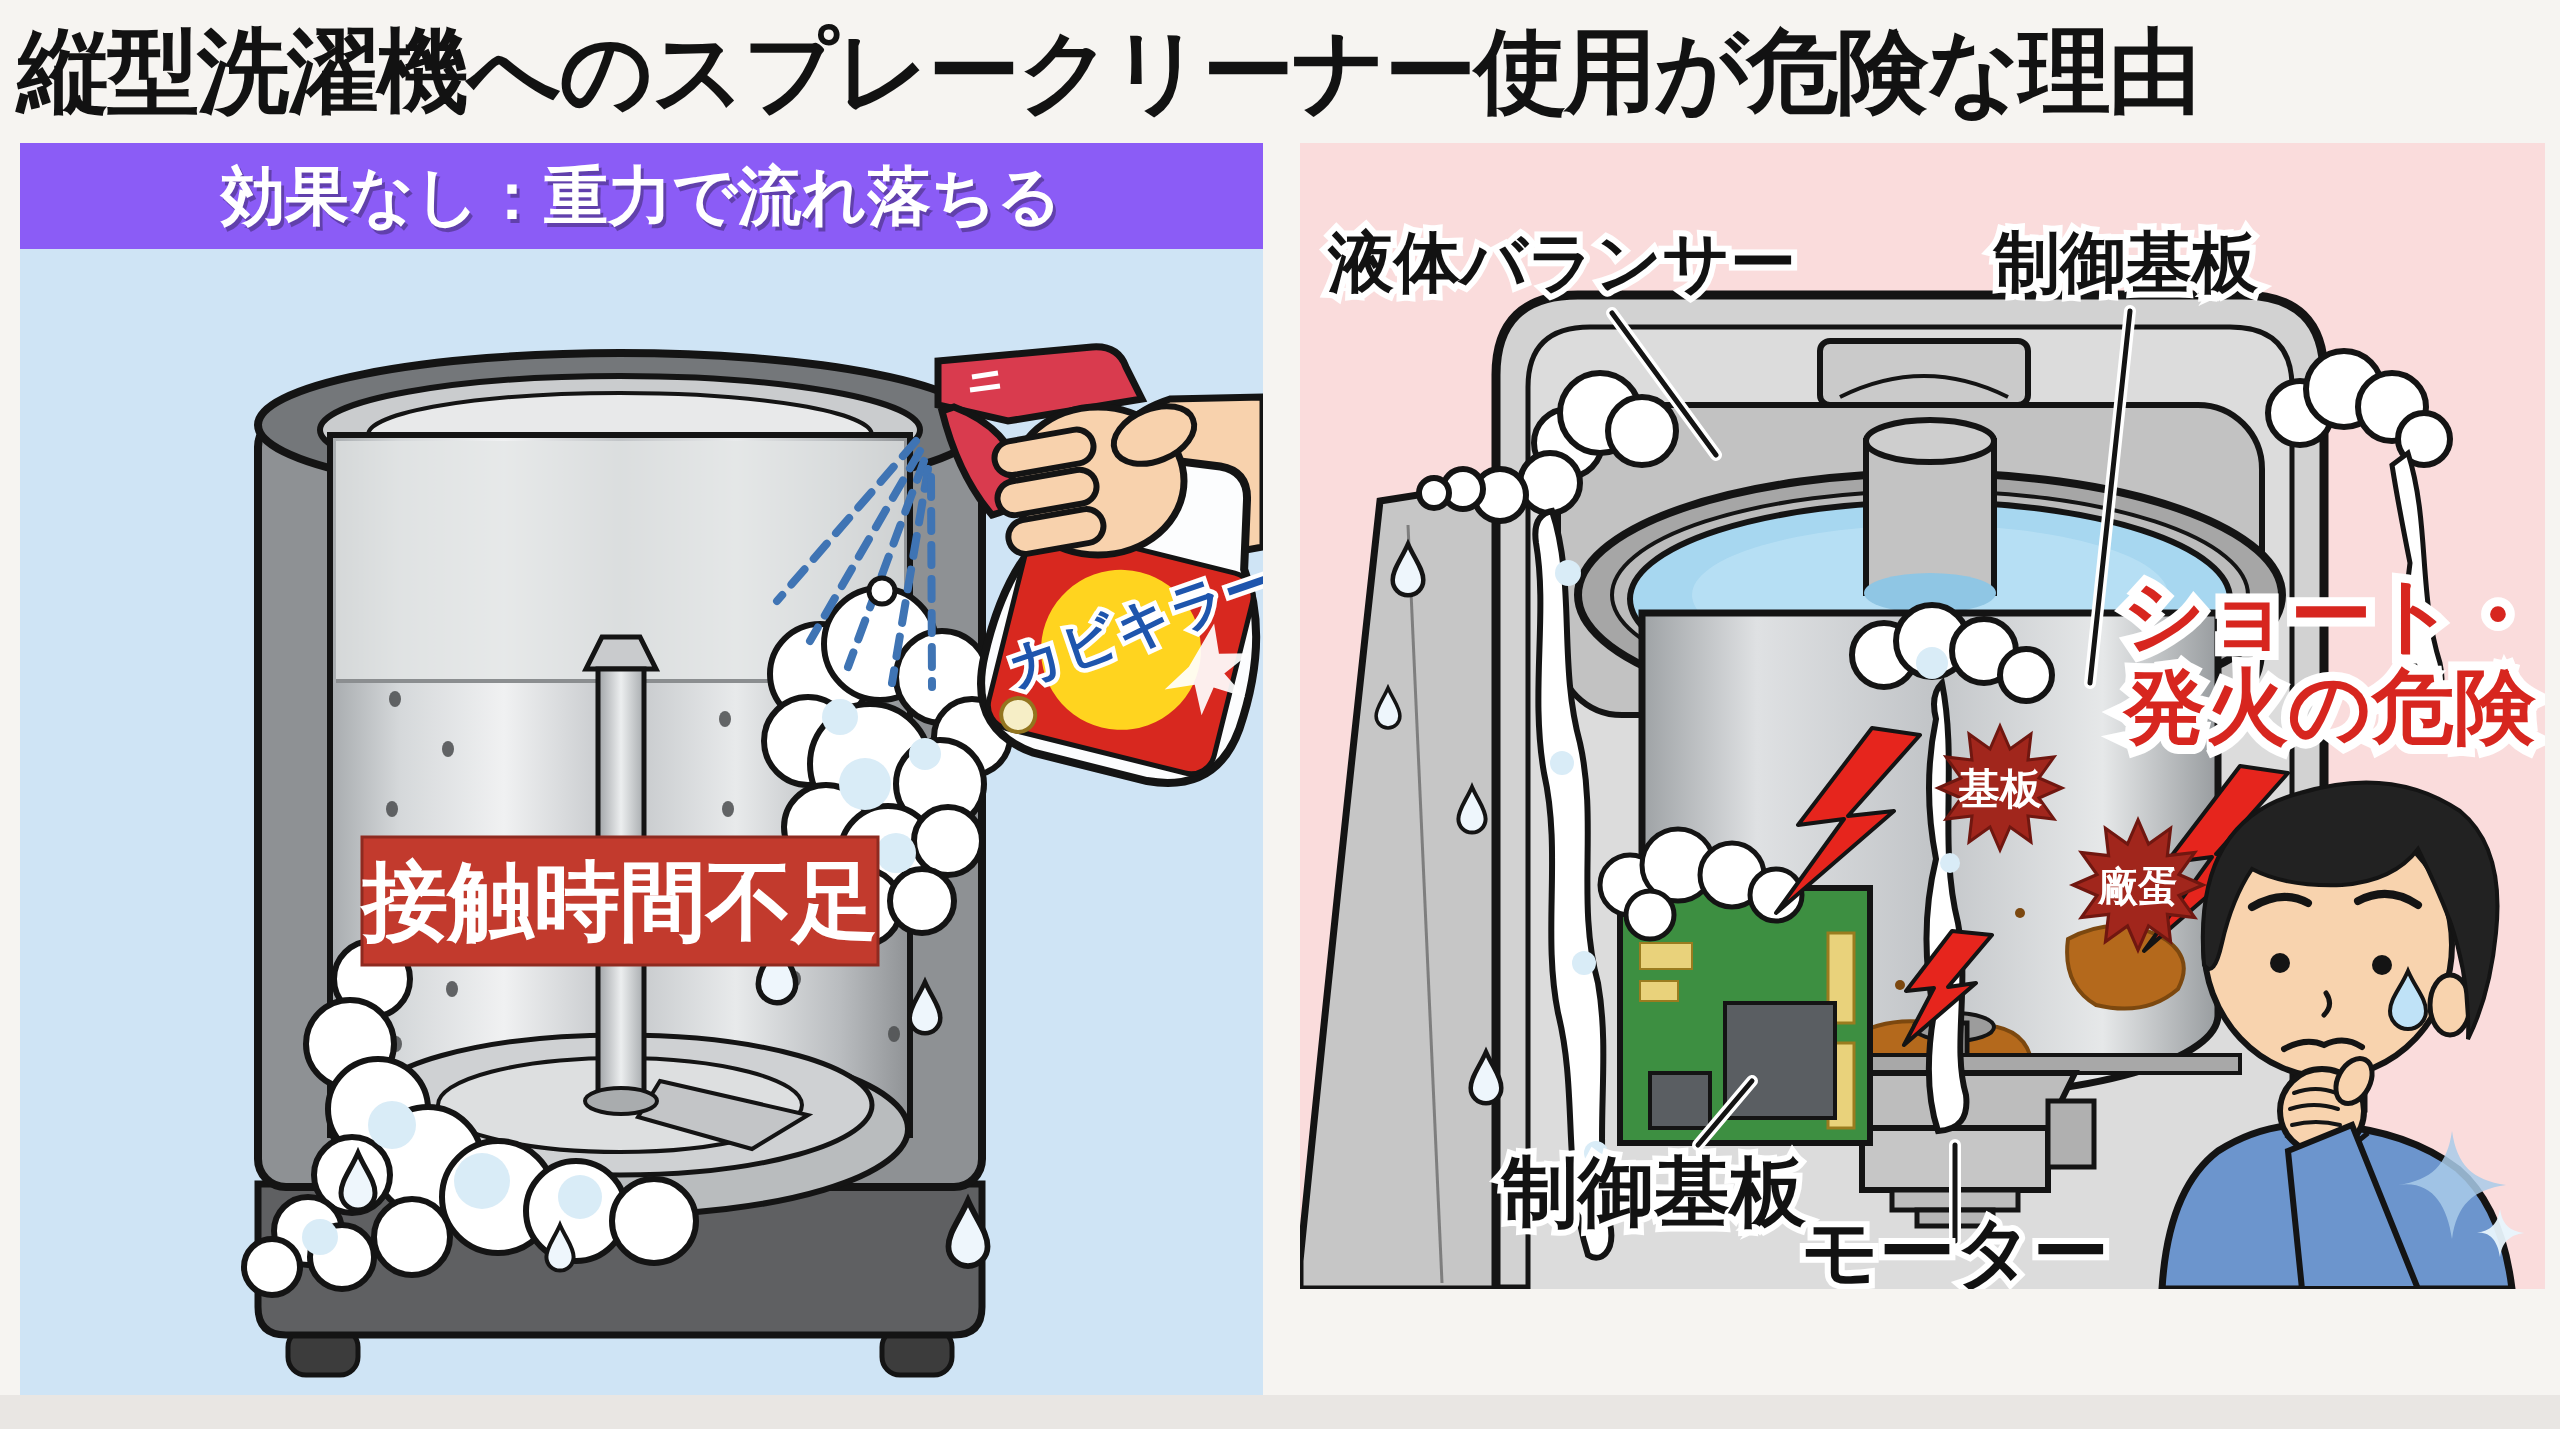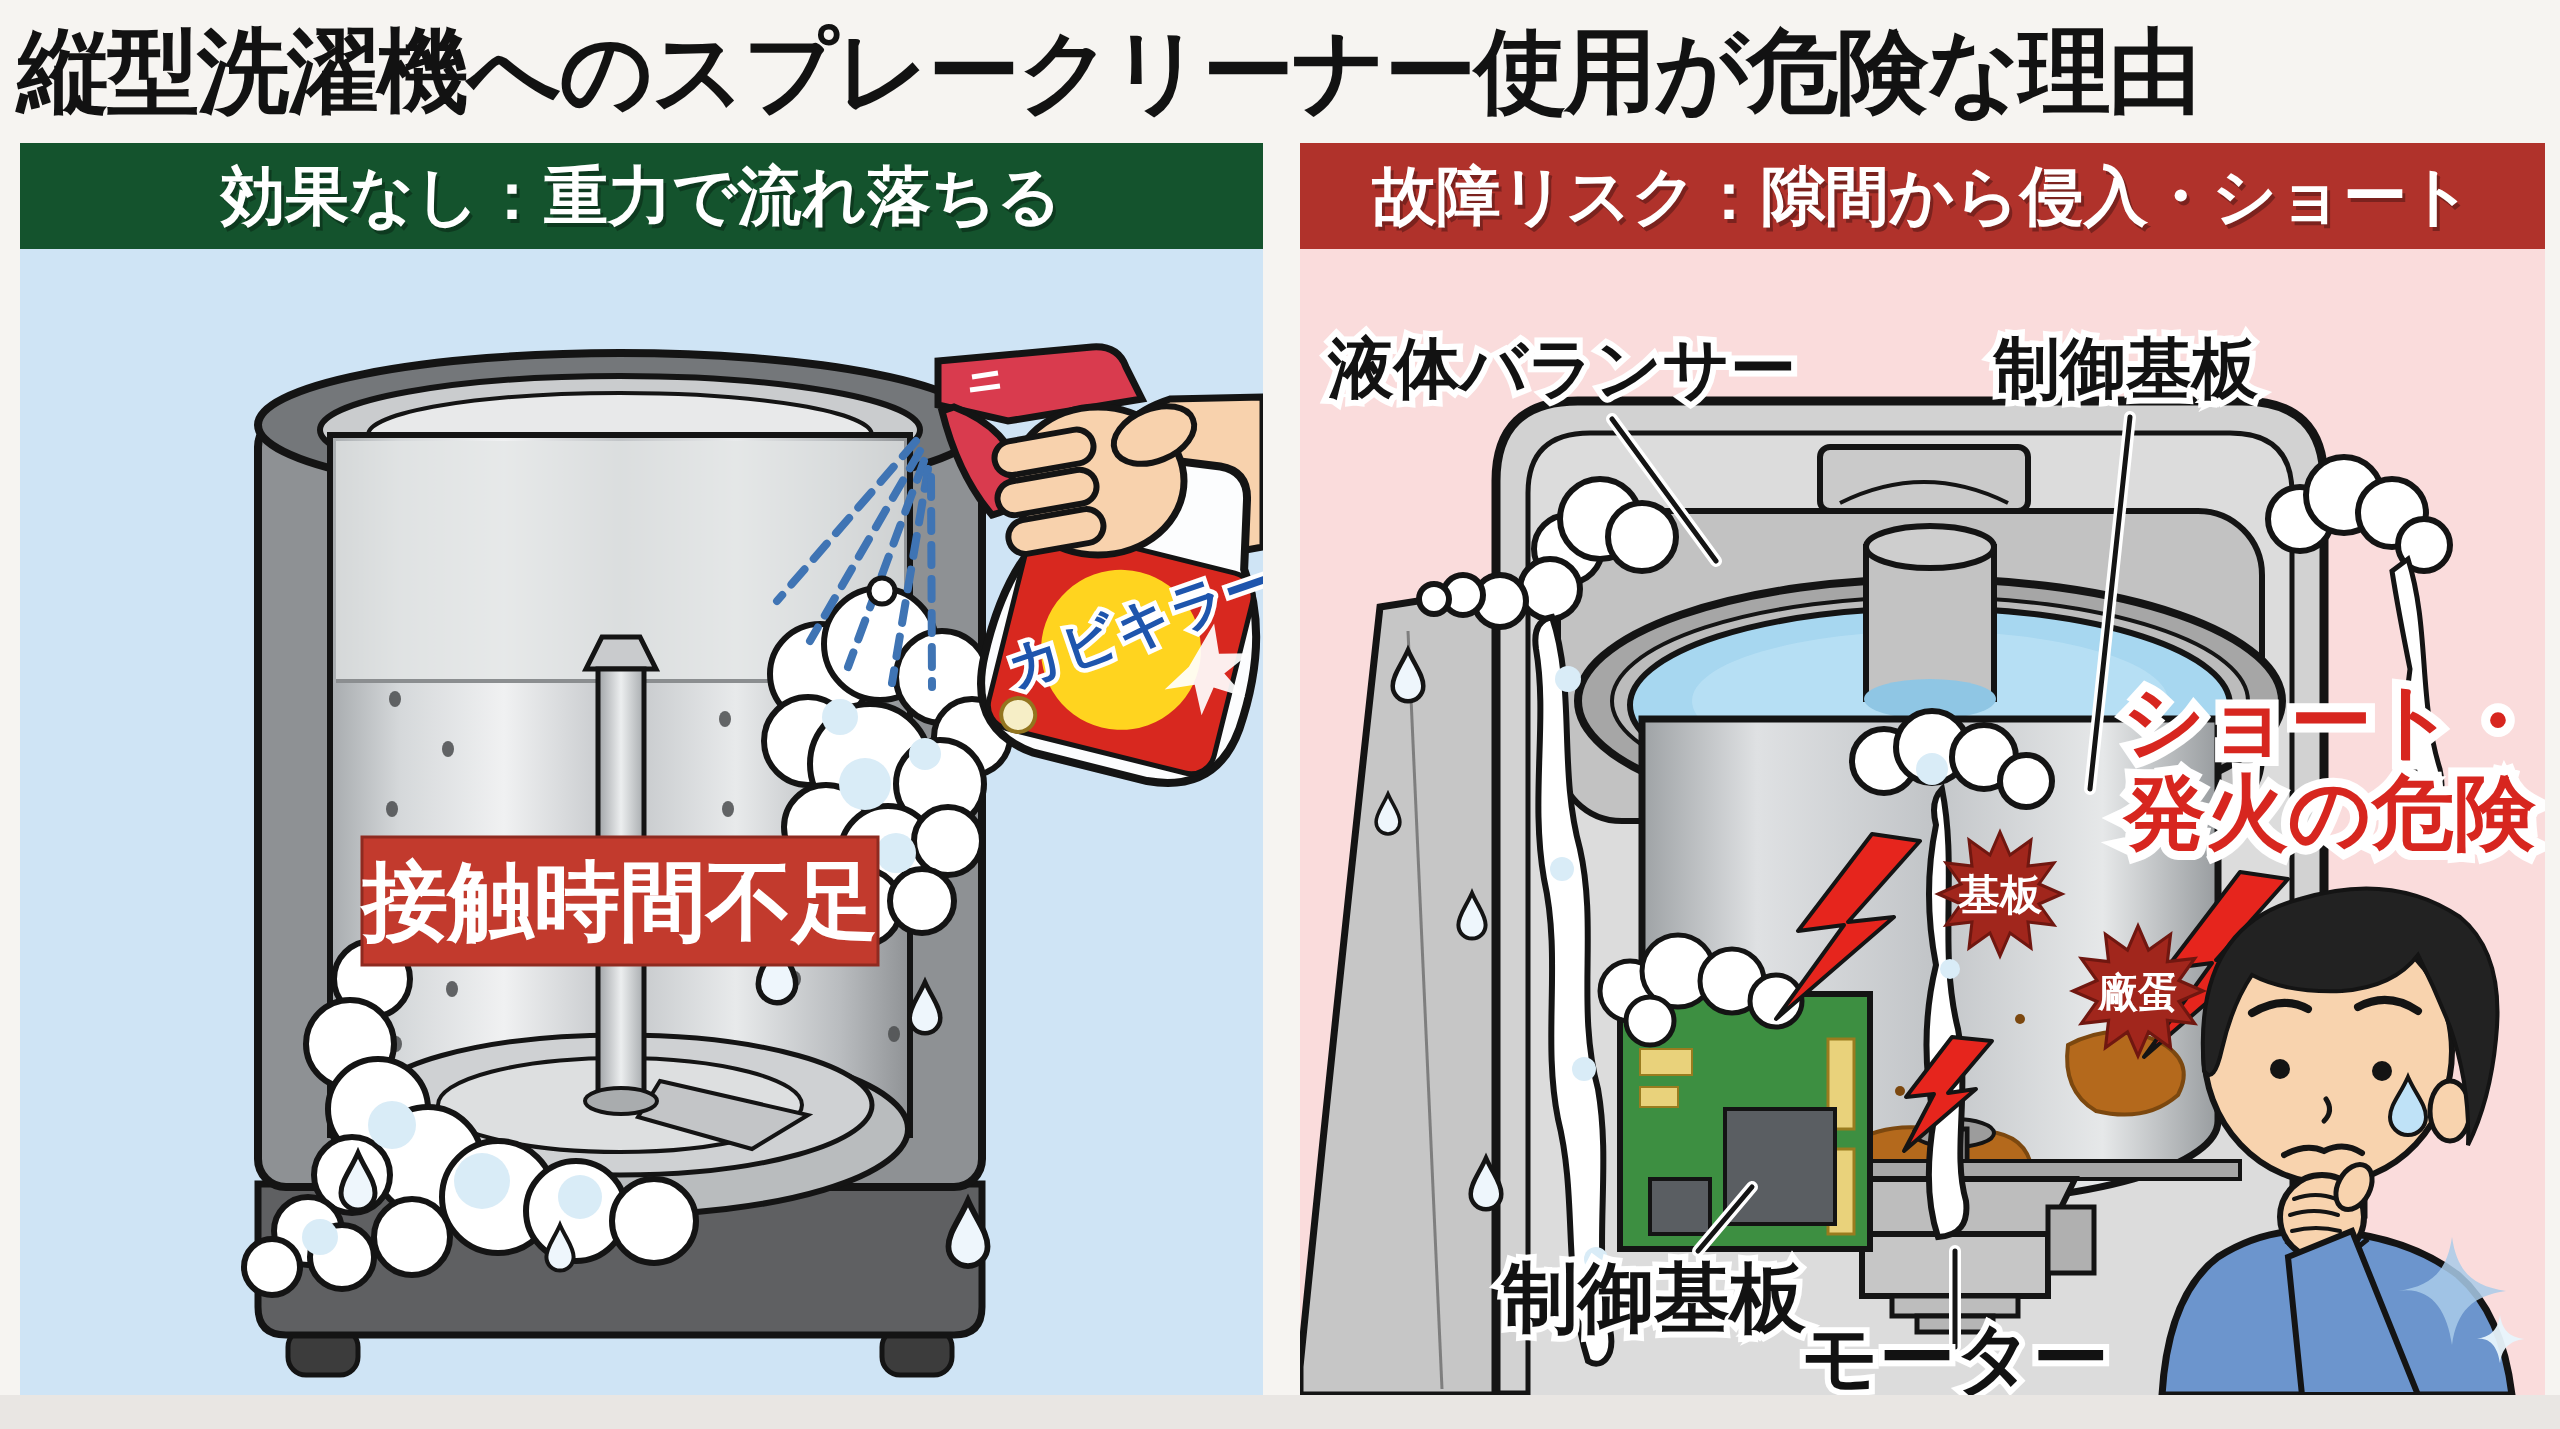--- a/index.html
+++ b/index.html
@@ -4,21 +4,21 @@
 <style>
   html,body{margin:0;padding:0;}
   body{width:2560px;height:1429px;background:#f6f4f1;font-family:"Liberation Sans","DejaVu Sans",sans-serif;overflow:hidden;position:relative;}
   .page-title{position:absolute;left:0;top:6px;width:2216px;height:132px;display:flex;align-items:center;justify-content:center;
     font-size:92px;font-weight:bold;color:#121212;letter-spacing:-2px;}
   .panel{position:absolute;top:143px;height:1252px;}
   .panel-left{left:20px;width:1243px;}
   .panel-right{left:1300px;width:1245px;}
   .panel-header{height:106px;display:flex;align-items:center;justify-content:center;
     font-size:64px;font-weight:bold;color:#ffffff;text-shadow:3px 4px 0 rgba(0,0,0,0.30);}
-  .panel-header.blue{background:#14532d;}
+  .panel-header.blue{background:#8b5cf6;}
   .panel-header.red{background:#b0322b;}
   .panel-body{height:1146px;position:relative;}
   .panel-body.blue{background:#cfe4f5;}
   .panel-body.pink{background:#fadcdc;}
   .panel-body svg{display:block;width:100%;height:100%;}
   .bottom-strip{position:absolute;left:0;top:1395px;width:2560px;height:34px;background:#e9e6e3;}
   text{font-family:"Liberation Sans","DejaVu Sans",sans-serif;font-weight:bold;}
 </style>
 </head>
 <body>
@@ -178,21 +178,20 @@
         <rect x="974" y="226" width="100" height="34" rx="17" fill="#f8d2ad" stroke="#141414" stroke-width="6"></rect>
         <rect x="978" y="266" width="96" height="34" rx="17" fill="#f8d2ad" stroke="#141414" stroke-width="6"></rect>
       </g>
       <ellipse cx="1134" cy="186" rx="42" ry="26" transform="rotate(-22 1134 186)" fill="#f8d2ad" stroke="#141414" stroke-width="6"></ellipse>
     </g>
   </svg>
   </div>
 </div>
 
 <div class="panel panel-right">
-  <div class="panel-header red">故障リスク：隙間から侵入・ショート</div>
   <div class="panel-body pink">
   <svg viewBox="0 0 1245 1146" xmlns="http://www.w3.org/2000/svg">
     <defs>
       <linearGradient id="r-drumFace" x1="0" y1="0" x2="1" y2="0">
         <stop offset="0" stop-color="#9ea2a5"></stop>
             <stop offset="0.2" stop-color="#dfe1e3"></stop>
         <stop offset="0.5" stop-color="#c2c5c8"></stop>
             <stop offset="0.8" stop-color="#e6e8e9"></stop>
         <stop offset="1" stop-color="#989c9f"></stop>
       </linearGradient>

